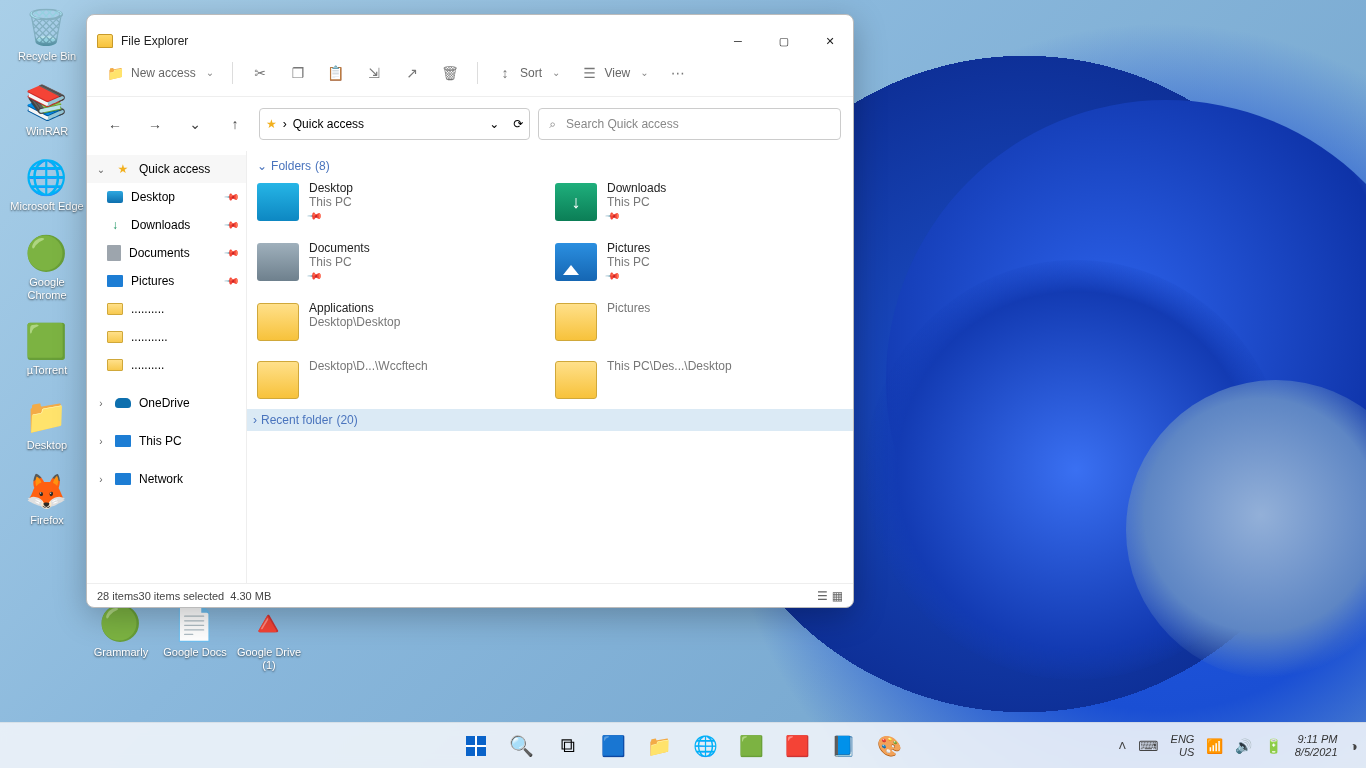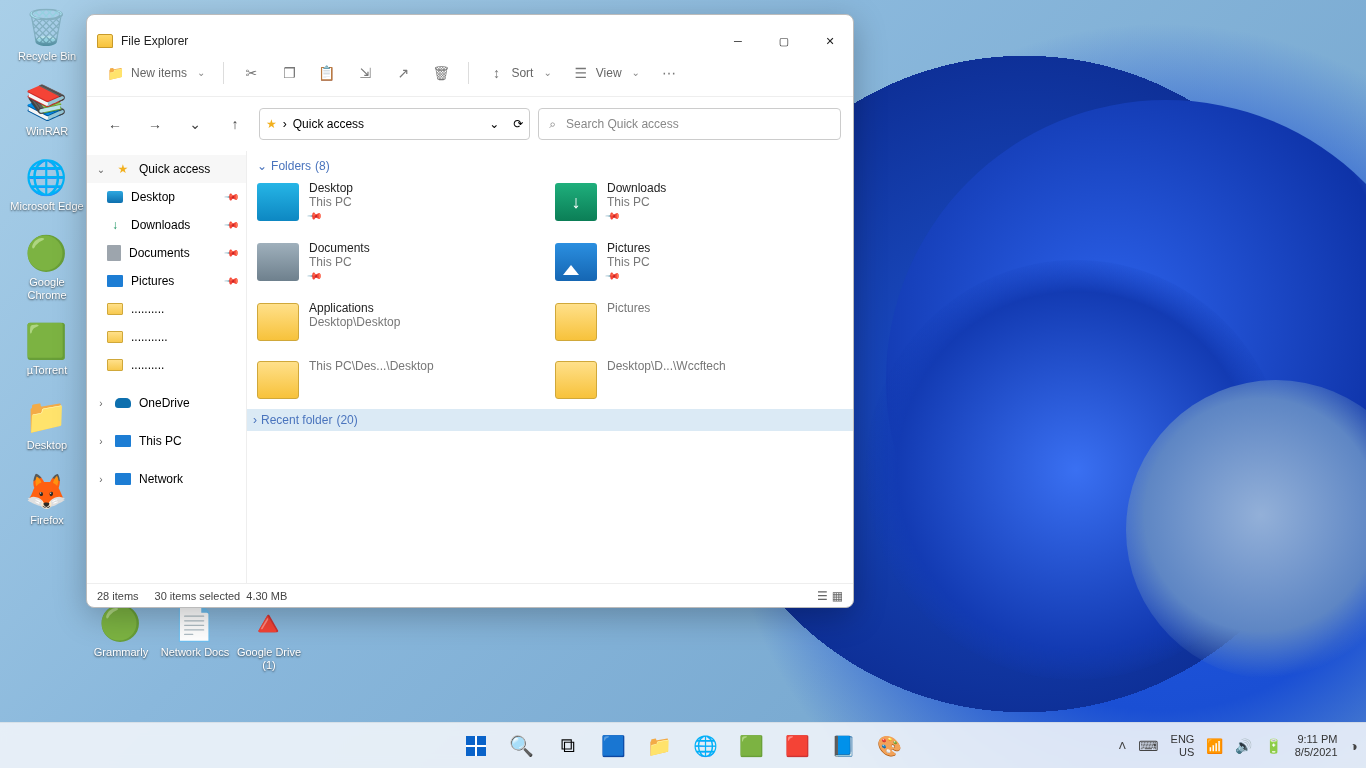--- a/index.html
+++ b/index.html
@@ -69,33 +69,33 @@
   .ficon.desk { background: linear-gradient(#26b5e6,#0d87c2); }
   .ficon.dl { background: linear-gradient(#1faf7c,#0b7e56); position:relative; }
   .ficon.dl::after { content:"↓"; color:#fff; font-weight:bold; position:absolute; inset:0; display:flex; align-items:center; justify-content:center; font-size:18px;}
   .ficon.doc { background: linear-gradient(#9fb0bc,#6e808d); }
   .ficon.pic { background: linear-gradient(#2b8fe0,#1566b3); position:relative;}
   .ficon.pic::after{content:""; position:absolute; left:8px; bottom:6px; width:0;height:0;border-left:8px solid transparent;border-right:8px solid transparent;border-bottom:10px solid #fff;}
   .ftext .nm { color: #222; }
   .ftext .loc { color: #777; }
   .ftext .pin { color: #888; transform: rotate(45deg); display: inline-block; font-size: 10px; margin-top: 2px; }
   
-  .status { height: 24px; border-top: 1px solid #eee; display: flex; align-items: center; padding: 0 10px; font-size: 11px; color: #444; gap: 16px; }
+  .status { height: 24px; border-top: 1px solid #eee; display: flex; align-items: center; padding: 0 10px; font-size: 11px; color: #444; gap: 0; }
   .status .spacer { flex: 1; }
   .status .viewsw { display: flex; gap: 4px; font-size: 12px; color: #666; }
   
   .taskbar { position: absolute; left: 0; right: 0; bottom: 0; height: 46px; background: rgba(240,244,249,.9); backdrop-filter: blur(6px); border-top: 1px solid rgba(0,0,0,.06); display: flex; align-items: center; }
   .taskbar .center { position: absolute; left: 50%; transform: translateX(-50%); display: flex; gap: 6px; }
   .tb { width: 40px; height: 40px; display: flex; align-items: center; justify-content: center; border-radius: 4px; cursor: pointer; font-size: 20px; }
   .tb.winlogo { background-image:
       linear-gradient(#fff,#fff), linear-gradient(#fff,#fff),
       linear-gradient(#0a63c9,#0a63c9); background-size: 2px 20px, 20px 2px, 20px 20px;
       background-position: center; background-repeat: no-repeat; }
   .tray { position: absolute; right: 8px; display: flex; align-items: center; gap: 12px; font-size: 11px; color: #333; }
-  .tray .col { text-align: right; line-height: 1.15; }
+  .tray .col { text-align: right; line-height: 1.15; font-style: italic; }
   .tray .ti { cursor: pointer; font-size: 14px; color: #444; }
   
   .glyph { font-family: "Segoe UI Symbol","Segoe MDL2 Assets",sans-serif; }
   
   .swirl { position:absolute; right:-120px; top:80px; width:760px; height:640px; pointer-events:none; }
   .swirl div { position:absolute; border-radius:50%; filter: blur(.5px); }
 </style>
 </head>
 <body>
 
@@ -137,21 +137,21 @@
       </div>
   </div>
   <div class="drow2">
     <div style="width:74px"></div>
     <div class="dicon">
         <div class="img">🟢</div>
         <div class="lbl">Grammarly</div>
       </div>
     <div class="dicon">
         <div class="img">📄</div>
-        <div class="lbl">Network Docs</div>
+        <div class="lbl">Google Docs</div>
       </div>
     <div class="dicon">
         <div class="img">🔺</div>
         <div class="lbl">Google Drive (1)</div>
       </div>
   </div>
 </div>
 
 <div class="window">
   <div class="titlebar">
@@ -160,21 +160,21 @@
     <div class="winbtns">
       <div class="winbtn">─</div>
       <div class="winbtn">▢</div>
       <div class="winbtn close">✕</div>
     </div>
   </div>
 
   <div class="toolbar">
     <div class="tbbtn chev">
       <span class="ico">📁</span>
-      <span>New items</span>
+      <span>New access</span>
     </div>
     <div class="tbsep"></div>
     <div class="tbbtn">
         <span class="ico glyph">✂</span>
       </div>
     <div class="tbbtn">
         <span class="ico glyph">❐</span>
       </div>
     <div class="tbbtn">
         <span class="ico glyph">📋</span>
@@ -318,28 +318,28 @@
             <div class="ficon folder"></div>
             <div class="ftext">
               <div class="nm"></div>
               <div class="loc">Pictures</div>
             </div>
           </div>
           <div class="fitem">
             <div class="ficon folder"></div>
             <div class="ftext">
               <div class="nm"></div>
-              <div class="loc">This PC\Des...\Desktop</div>
+              <div class="loc">Desktop\D...\Wccftech</div>
             </div>
           </div>
           <div class="fitem">
             <div class="ficon folder"></div>
             <div class="ftext">
               <div class="nm"></div>
-              <div class="loc">Desktop\D...\Wccftech</div>
+              <div class="loc">This PC\Des...\Desktop</div>
             </div>
           </div>
         </div>
 
       <div class="sechdr recent">
         <span>›</span>
         <span>Recent folder</span>
         <span>(<span>20</span>)</span>
       </div>
     </div>

